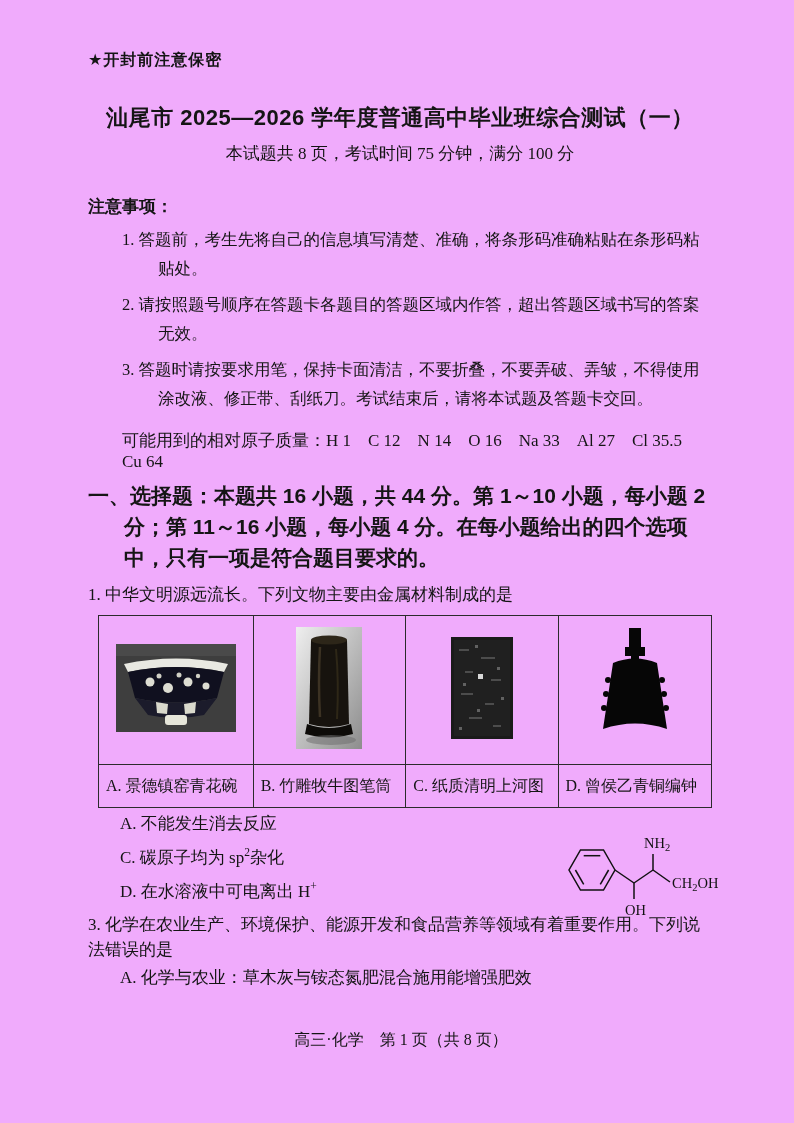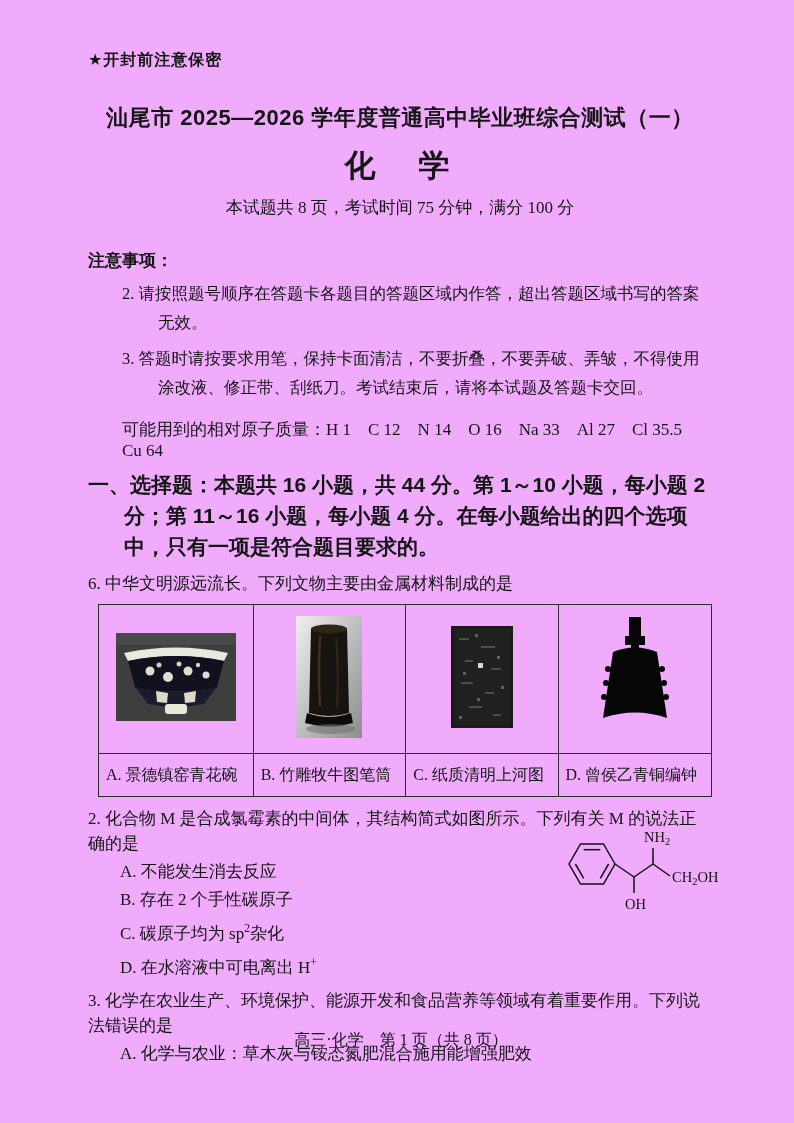--- a/index.html
+++ b/index.html
@@ -43,35 +43,35 @@
 </style>
 </head>
 <body>
 
 <div class="page">
   <div class="content">
 
     <div class="secrecy hei">★开封前注意保密</div>
 
     <div class="title hei">汕尾市 2025—2026 学年度普通高中毕业班综合测试（一）</div>
-    <div class="subject hei">化　学</div>
     <div class="meta">本试题共 8 页，考试时间 75 分钟，满分 100 分</div>
 
     <div>
       <div class="notice-head hei">注意事项：</div>
+      <p class="notice-item">1. 答题前，考生先将自己的信息填写清楚、准确，将条形码准确粘贴在条形码粘贴处。</p>
       <p class="notice-item">2. 请按照题号顺序在答题卡各题目的答题区域内作答，超出答题区域书写的答案无效。</p>
       <p class="notice-item">3. 答题时请按要求用笔，保持卡面清洁，不要折叠，不要弄破、弄皱，不得使用涂改液、修正带、刮纸刀。考试结束后，请将本试题及答题卡交回。</p>
     </div>
 
     <p class="atomic">可能用到的相对原子质量：H 1　C 12　N 14　O 16　Na 33　Al 27　Cl 35.5　Cu 64</p>
 
     <p class="section-head hei">一、选择题：本题共 16 小题，共 44 分。第 1～10 小题，每小题 2 分；第 11～16 小题，每小题 4 分。在每小题给出的四个选项中，只有一项是符合题目要求的。</p>
 
     <div class="question">
-      <p class="stem">6. 中华文明源远流长。下列文物主要由金属材料制成的是</p>
+      <p class="stem">1. 中华文明源远流长。下列文物主要由金属材料制成的是</p>
       <table class="artifact-table">
         <tbody>
             <tr>
           <td class="img-cell">
             <svg width="120" height="88" viewBox="0 0 120 88">
               <rect width="120" height="88" fill="#3e3e3e"></rect>
               <rect width="120" height="12" fill="#4a4a4a"></rect>
               <path d="M8 20 Q60 9 112 20 L108 28 Q60 18 12 28 Z" fill="#e9e9e2"></path>
               <path d="M12 28 Q60 18 108 28 L101 54 Q60 63 19 54 Z" fill="#10101f"></path>
               <circle cx="34" cy="38" r="4.5" fill="#ddddd2"></circle>
@@ -153,23 +153,21 @@
           <td class="label-cell">A. 景德镇窑青花碗</td>
           <td class="label-cell">B. 竹雕牧牛图笔筒</td>
           <td class="label-cell">C. 纸质清明上河图</td>
           <td class="label-cell">D. 曾侯乙青铜编钟</td>
         </tr>
       </tbody>
         </table>
     </div>
 
     <div class="question" style="margin-top:4px;">
-      <p class="stem">2. 化合物 M 是合成氯霉素的中间体，其结构简式如图所示。下列有关 M 的说法正确的是</p>
       <p class="option">A. 不能发生消去反应</p>
-      <p class="option">B. 存在 2 个手性碳原子</p>
       <p class="option"><span>C. 碳原子均为 sp</span><sup>2</sup><span>杂化</span></p>
       <p class="option"><span>D. 在水溶液中可电离出 H</span><sup>+</sup></p>
 
       <svg class="q2-structure" width="162" height="104" viewBox="0 0 162 104">
         <g stroke="#111" stroke-width="1.5" fill="none">
           <polygon points="57,50 45.5,30 22.5,30 11,50 22.5,70 45.5,70"></polygon>
           <line x1="42.3" y1="35.7" x2="25.7" y2="35.7"></line>
           <line x1="17.4" y1="50" x2="25.7" y2="64.3"></line>
           <line x1="42.3" y1="64.3" x2="50.6" y2="50"></line>
           <line x1="57" y1="50" x2="76" y2="63"></line>

